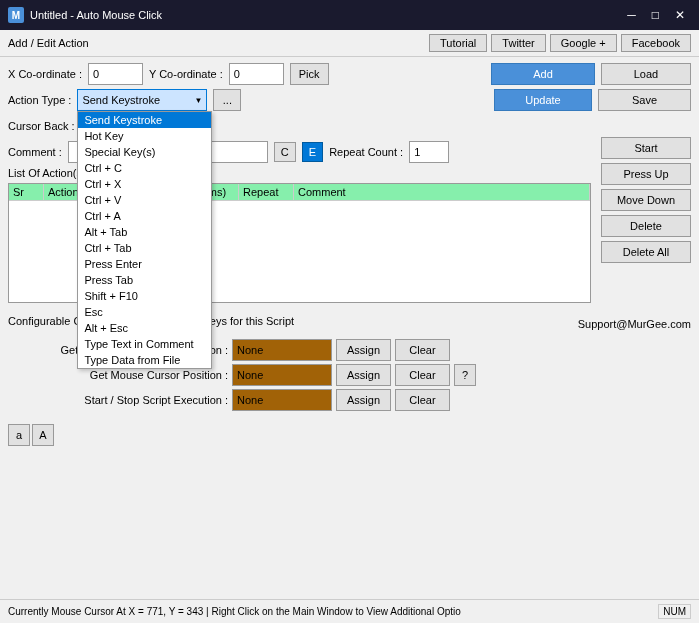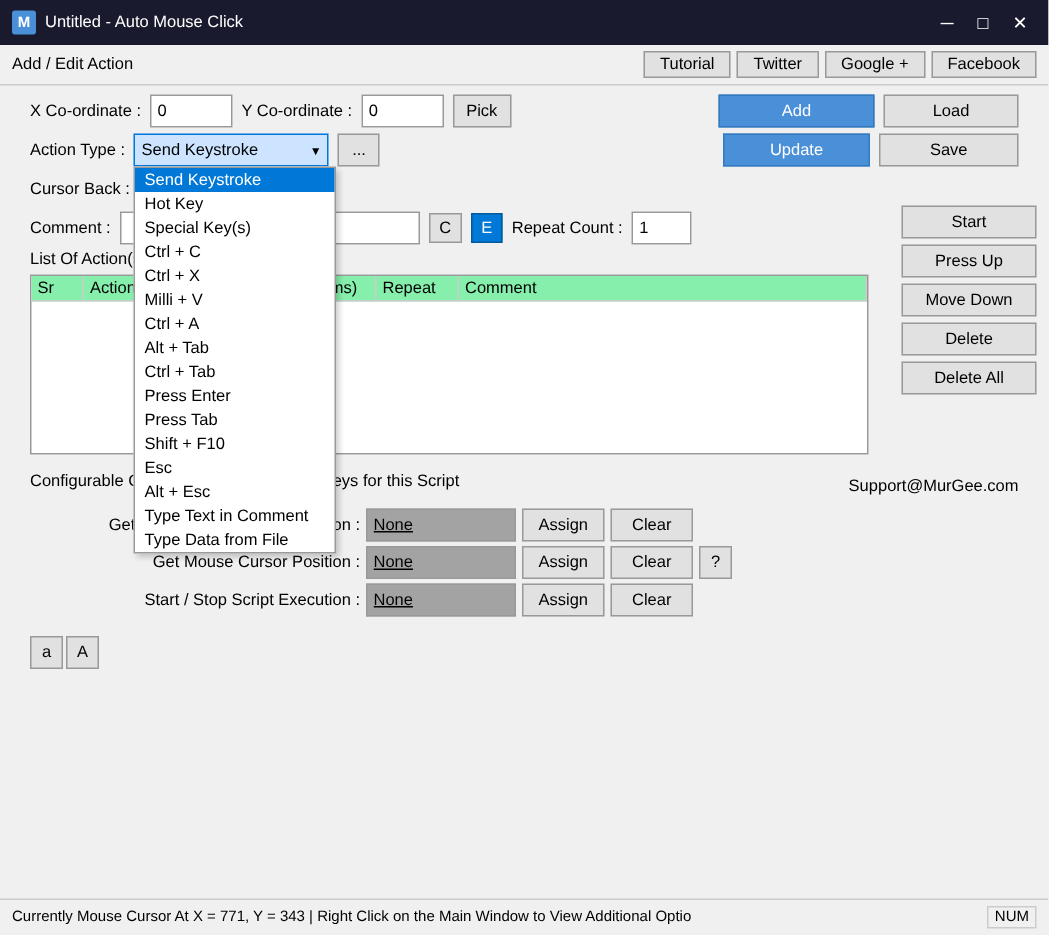--- a/index.html
+++ b/index.html
@@ -214,24 +214,23 @@
     }
     .shortcut-label {
       font-size: 11px;
       width: 220px;
       text-align: right;
     }
     .shortcut-input {
       border: 1px solid #999;
       padding: 2px 4px;
       font-size: 11px;
-      background: #a3a3a3;
+      background: #a16207;
       height: 22px;
       width: 100px;
-      text-decoration: underline;
     }
     .assign-btn {
       background: #e1e1e1;
       border: 1px solid #999;
       padding: 2px 8px;
       cursor: pointer;
       font-size: 11px;
       height: 22px;
       width: 55px;
     }
@@ -318,21 +317,21 @@
   <div class="top-bar">
     <span>Add / Edit Action</span>
     <div class="top-bar-right">
       <button class="top-btn">Tutorial</button>
       <button class="top-btn">Twitter</button>
       <button class="top-btn">Google +</button>
       <button class="top-btn">Facebook</button>
     </div>
   </div>
 
-  <div style="padding: 6px 20px; position: relative;">
+  <div style="padding: 6px 8px; position: relative;">
 
     <div class="form-row">
       <span class="label">X Co-ordinate :</span>
       <input class="input-field input-small" value="0" style="">
       <span class="label">Y Co-ordinate :</span>
       <input class="input-field input-small" value="0" style="">
       <button class="btn">Pick</button>
       <div style="flex:1"></div>
       <button class="btn btn-blue" style="width:104px;">Add</button>
       <button class="btn" style="width:90px;">Load</button>
@@ -344,21 +343,21 @@
         <div class="dropdown-selected">
           <span>Send Keystroke</span>
           <span style="font-size:8px;">▼</span>
         </div>
         <div class="dropdown-menu">
           <div class="dropdown-item selected">Send Keystroke</div>
           <div class="dropdown-item">Hot Key</div>
           <div class="dropdown-item">Special Key(s)</div>
           <div class="dropdown-item">Ctrl + C</div>
           <div class="dropdown-item">Ctrl + X</div>
-          <div class="dropdown-item">Milli + V</div>
+          <div class="dropdown-item">Ctrl + V</div>
           <div class="dropdown-item">Ctrl + A</div>
           <div class="dropdown-item">Alt + Tab</div>
           <div class="dropdown-item">Ctrl + Tab</div>
           <div class="dropdown-item">Press Enter</div>
           <div class="dropdown-item">Press Tab</div>
           <div class="dropdown-item">Shift + F10</div>
           <div class="dropdown-item">Esc</div>
           <div class="dropdown-item">Alt + Esc</div>
           <div class="dropdown-item">Type Text in Comment</div>
           <div class="dropdown-item">Type Data from File</div>

